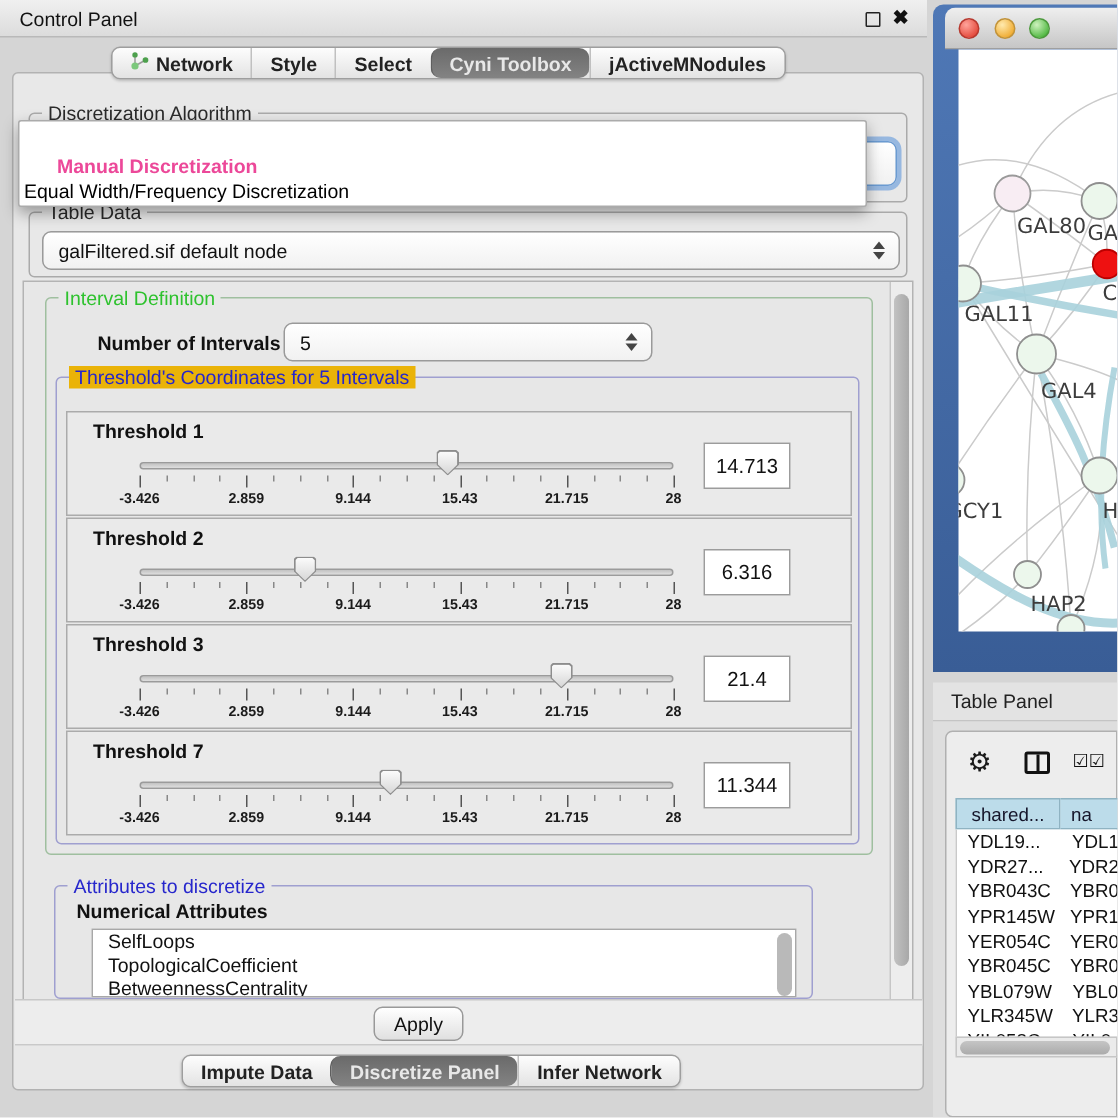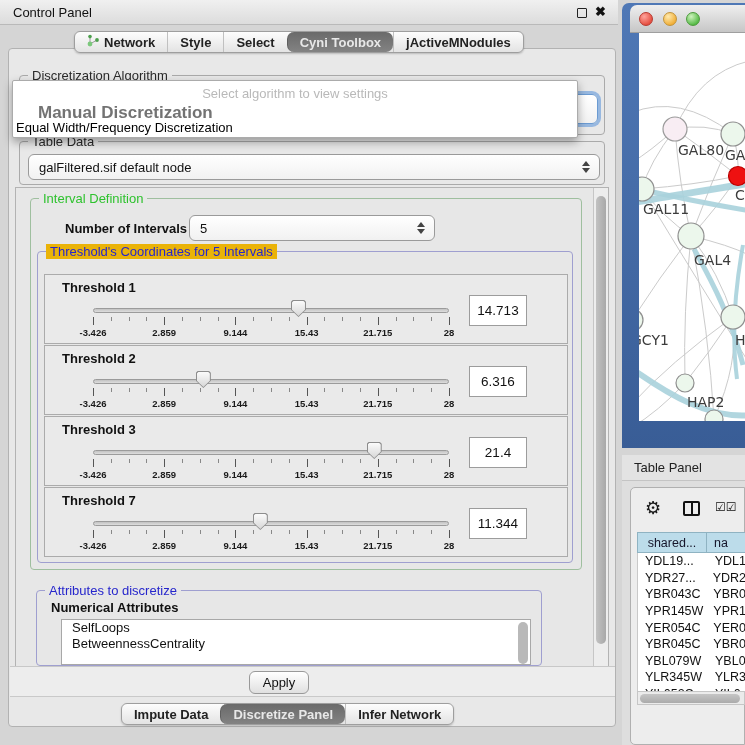--- a/index.html
+++ b/index.html
@@ -35,21 +35,21 @@
   .stepper { position:absolute; right:9px; top:50%; transform:translateY(-50%); display:flex; flex-direction:column; gap:2px; }
   .stepper i { width:0; height:0; border-left:4px solid transparent; border-right:4px solid transparent; }
   .stepper i.up { border-bottom:5px solid #444; }
   .stepper i.dn { border-top:5px solid #444; }
   .focus-ring { box-shadow:0 0 0 3px rgba(97,152,219,.6); border-color:#6b9bd2; }
 
   
   .popup { left:12px; top:80px; width:566px; height:58px; background:#fff; border:1px solid #ababab; border-radius:2px;
     box-shadow:0 4px 10px rgba(0,0,0,.35); z-index:50; }
   .popup-hint { left:0; top:5px; width:100%; text-align:center; color:#b9b9b9; font-size:13px; }
-  .popup-item1 { left:3px; top:22px; font-weight:bold; color:#737373; font-size:17px;padding-left:22px; }
+  .popup-item1 { left:3px; top:22px; font-weight:bold; color:#ec4899; font-size:13px;padding-left:22px; }
   .popup-item2 { left:3px; top:39px; color:#000; font-size:13px; }
 
   
   .scrollpane { position:absolute; left:6px; top:138px; width:594px; height:480px; background:#e7e7e7; border:1px solid #b3b3b3; }
   .vscroll { position:absolute; right:0; top:0; width:15px; height:100%; background:#ededed; border-left:1px solid #c6c6c6; }
   .vscroll .thumb { position:absolute; left:2px; top:8px; width:10px; height:448px; background:linear-gradient(90deg,#c2c2c2,#a8a8a8); border-radius:5px; }
 
   
   .thr-box { position:absolute; left:0; width:524px; height:70px; background:#eaeaea; border:1px solid #ababab; }
   .thr-label { position:absolute; left:17px; top:5px; font-weight:bold; font-size:13px; color:#111; }
@@ -344,20 +344,21 @@
             </div>
         </div>
       </div>
 
       <div class="groupbox" style="left:20px;top:402px;width:506px;height:76px;border-color:#9f9fd0;">
         <span class="legend blue" style="background:#e7e7e7;">Attributes to discretize</span>
         <span class="abs lbl-b" style="left:14px;top:9px;">Numerical Attributes</span>
         <div id="attr-list" class="attr-list">
 
         <div class="attr-item">SelfLoops</div>
+            <div class="attr-item">TopologicalCoefficient</div>
             <div class="attr-item">BetweennessCentrality</div>
             <div class="list-thumb"></div>
           </div>
       </div>
 
       <div class="vscroll">
           <div class="thumb"></div>
         </div>
     </div>
 
@@ -372,21 +373,20 @@
       <div class="seg sel">
           <span>Discretize Panel</span>
         </div>
       <div class="seg">
           <span>Infer Network</span>
         </div>
     </div>
   </div>
 
   <div class="abs popup">
-    <div class="abs popup-hint">Select algorithm to view settings</div>
     <div class="abs popup-item1">Manual Discretization</div>
     <div class="abs popup-item2">Equal Width/Frequency Discretization</div>
   </div>
 
   <div class="abs net-frame"></div>
   <div class="abs net-titlebar">
     <span class="light red"></span>
     <span class="light yellow"></span>
     <span class="light green"></span>
   </div>

